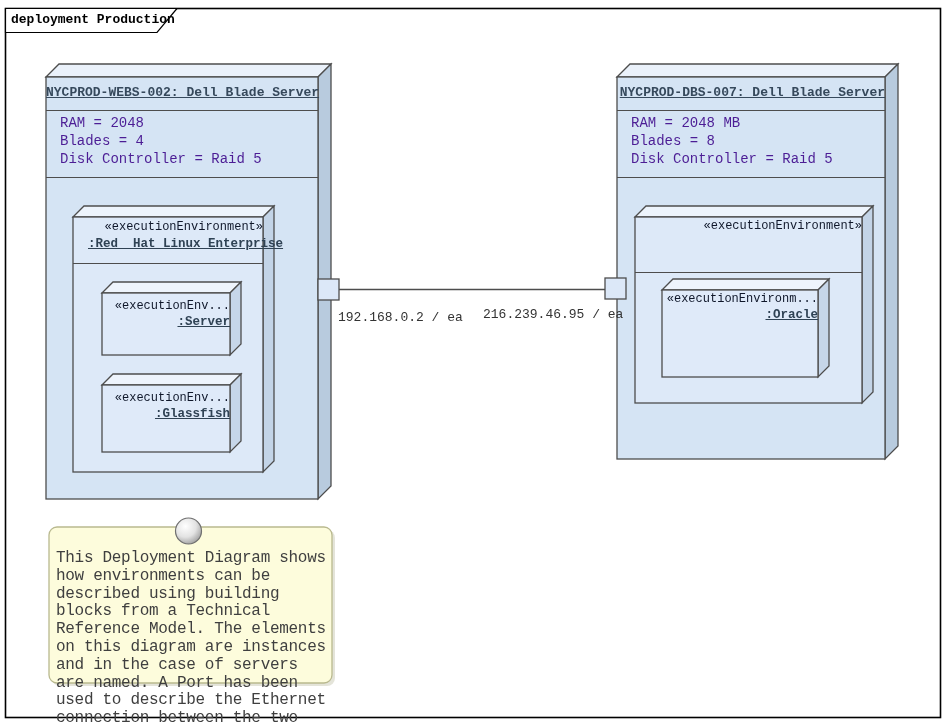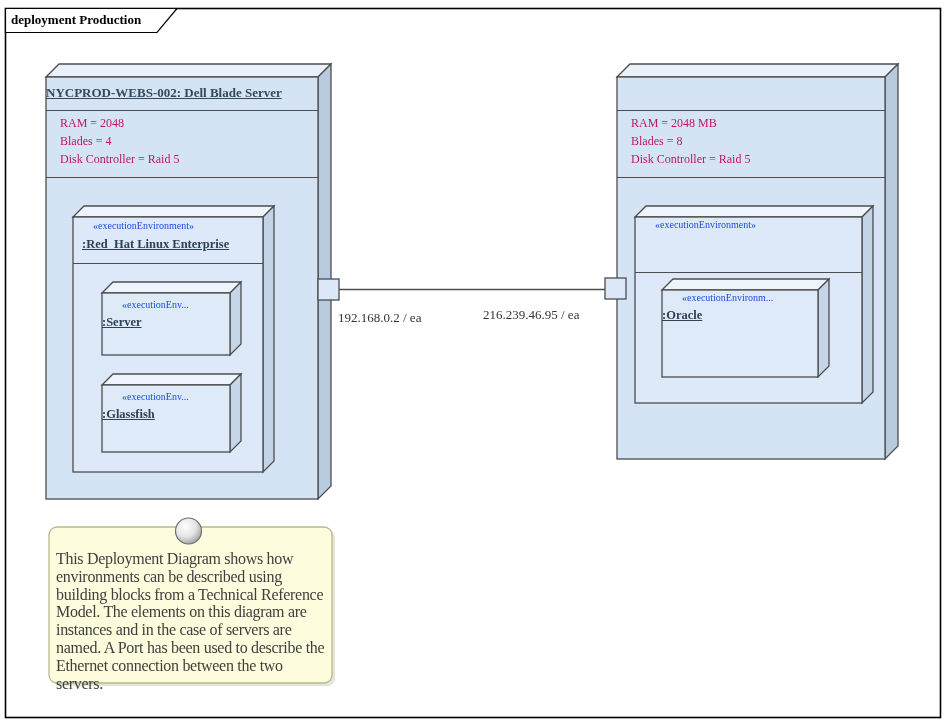--- a/index.html
+++ b/index.html
@@ -1,36 +1,36 @@
 <!DOCTYPE html>
 <html><head>
 <meta charset="utf-8">
 <style>
   html,body { margin:0; padding:0; background:#fff; }
   .canvas {
     position:relative; width:946px; height:727px; background:#ffffff;
-    font-family:Liberation Serif, serif; overflow:hidden;
+    font-family:Liberation Mono, monospace; overflow:hidden;
   }
   svg.layer { position:absolute; left:0; top:0; }
   
   .frame   { stroke:#000000; stroke-width:1.6; fill:#ffffff; }
   .tab     { stroke:#000000; stroke-width:1.2; fill:#ffffff; }
   .shape   { stroke:#4d4d4d; stroke-width:1.3; }
   .sep     { stroke:#4d4d4d; stroke-width:1;   }
   .conn    { stroke:#4d4d4d; stroke-width:1.3; }
   .noteb   { stroke:#b9b98f; stroke-width:1.3; }
   .noteshadow { fill:#c9c9b4; opacity:.5; }
   .pin     { stroke:#707070; stroke-width:1.2; }
   
   .txt { position:absolute; white-space:nowrap; }
-  .center { text-align:left; }
+  .center { text-align:right; }
   .tabtitle { font-size:13px; font-weight:bold; color:#000; }
   .nodename { font-size:13px; font-weight:bold; text-decoration:underline; color:#36495c; }
-  .prop { font-size:12px; color:#be185d; line-height:18px; }
-  .stereo { font-size:10px; color:#1d4ed8;padding-left:20px; }
+  .prop { font-size:14px; color:#4c1d95; line-height:18px; }
+  .stereo { font-size:12px; color:#0f172a; }
   .uname { font-size:12.5px; font-weight:bold; text-decoration:underline; color:#2f4254; white-space:pre; }
   .uname.wrap { white-space:pre-wrap; line-height:17px; }
   .iplabel { font-size:13px; color:#333333; }
   .notetext { font-size:16px; color:#3f3f3f; line-height:17.8px; letter-spacing:-0.3px; white-space:normal; }
 </style>
 </head>
 <body>
 
 <div class="canvas">
 
@@ -91,26 +91,27 @@
 
   <div class="txt tabtitle" style="left:11px; top:12px;" data-bind="tab_title">deployment Production</div>
 
   <div class="txt nodename center" style="left:46px; top:85px; width:272px;" data-bind="left_server.name">NYCPROD-WEBS-002: Dell Blade Server</div>
   <div class="txt prop" style="left:60px; top:114px;">
     <div data-bind="left_server.props.0">RAM = 2048</div>
     <div data-bind="left_server.props.1">Blades = 4</div>
     <div data-bind="left_server.props.2">Disk Controller = Raid 5</div>
   </div>
   <div class="txt stereo center" style="left:73px; top:220px; width:190px;" data-bind="left_server.env.stereotype">«executionEnvironment»</div>
-  <div class="txt uname center" style="left:82px; top:237px; width:190px;" data-bind="left_server.env.name">:Red  Hat Linux Enterprise</div>
+  <div class="txt uname center" style="left:88px; top:237px; width:190px;" data-bind="left_server.env.name">:Red  Hat Linux Enterprise</div>
   <div class="txt stereo center" style="left:102px; top:299px; width:128px;" data-bind="left_server.children.0.stereotype">«executionEnv...</div>
   <div class="txt uname center" style="left:102px; top:315px; width:128px;" data-bind="left_server.children.0.name">:Server</div>
   <div class="txt stereo center" style="left:102px; top:391px; width:128px;" data-bind="left_server.children.1.stereotype">«executionEnv...</div>
   <div class="txt uname center" style="left:102px; top:407px; width:128px;" data-bind="left_server.children.1.name">:Glassfish</div>
 
+  <div class="txt nodename center" style="left:617px; top:85px; width:268px;" data-bind="right_server.name">NYCPROD-DBS-007: Dell Blade Server</div>
   <div class="txt prop" style="left:631px; top:114px;">
     <div data-bind="right_server.props.0">RAM = 2048 MB</div>
     <div data-bind="right_server.props.1">Blades = 8</div>
     <div data-bind="right_server.props.2">Disk Controller = Raid 5</div>
   </div>
   <div class="txt stereo center" style="left:635px; top:219px; width:227px;" data-bind="right_server.env.stereotype">«executionEnvironment»</div>
   <div class="txt stereo center" style="left:662px; top:292px; width:156px;" data-bind="right_server.children.0.stereotype">«executionEnvironm...</div>
   <div class="txt uname center" style="left:662px; top:308px; width:156px;" data-bind="right_server.children.0.name">:Oracle</div>
 
   <div class="txt iplabel" style="left:338px; top:310px;" data-bind="left_server.port_label">192.168.0.2 / ea</div>

